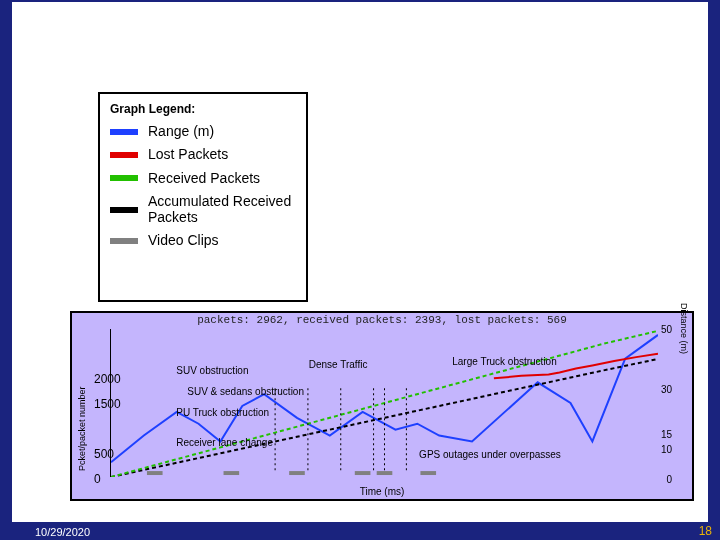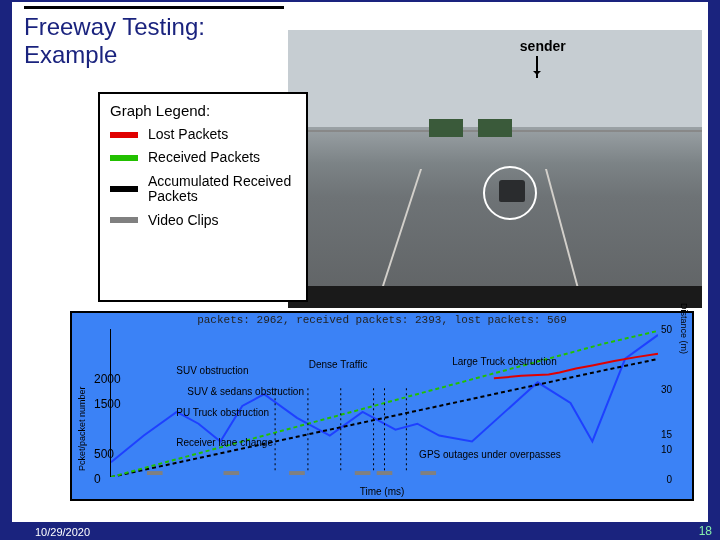--- a/index.html
+++ b/index.html
@@ -31,21 +31,21 @@
   .legend-box {
     position: absolute;
     left: 86px; top: 90px;
     width: 210px;
     height: 210px;
     border: 2px solid #000;
     background: #fff;
     padding: 8px 10px 6px 10px;
     z-index: 5;
   }
-  .legend-title { font-size: 15px; font-weight: normal; margin-bottom: 0; }
+  .legend-title { font-size: 12px; font-weight: bold; margin-bottom: 0; }
   .legend-row { display: flex; align-items: center; margin: 8px 0; }
   .legend-swatch { width: 28px; height: 4px; margin-right: 10px; flex-shrink:0; }
   .legend-swatch.thick { height: 6px; }
   .legend-label { font-size: 14px; line-height: 1.1; }
   .photo {
     position: absolute;
     left: 276px; top: 28px;
     width: 414px; height: 278px;
     background: linear-gradient(to bottom, #c6cdd2 0%, #c6cdd2 35%, #9aa1a5 35%, #7c8386 48%, #6e7376 60%, #5f6264 100%);
     overflow: hidden;
@@ -77,21 +77,21 @@
     border:4px solid transparent; border-top-color:#000;
   }
   .photo .dash {
     position:absolute; left:0; bottom:0; width:100%; height:22px;
     background:#1a1a1a;
   }
   .chart-box {
     position: absolute;
     left: 58px; right: 14px; top: 309px; height: 190px;
     border: 2px solid #000;
-    background: #3b82f6;
+    background: #c4b5fd;
   }
   .chart-title {
     text-align:center; font-size:11px; color:#222;
     padding:1px 0;
     font-family: "Courier New", monospace;
   }
   .chart-plot {
     position:absolute; left:38px; right:34px; top:16px; bottom:22px;
     border-left:1px solid #000;
   }
@@ -120,67 +120,56 @@
     white-space:nowrap;
   }
   .ytick { position:absolute; left:22px; font-size:12px; transform:translateY(-50%); }
   .y2tick { position:absolute; right:20px; font-size:10px; transform:translateY(-50%); }
   .footer-date {
     position:absolute; left:6px; bottom:2px;
     color:#fff; font-size:11px;margin-left:29px;
   }
   .footer-page {
     position:absolute; right:8px; bottom:2px;
-    color:#86efac; font-size:12px;
+    color:#eab308; font-size:12px;
   }
 </style>
 </head>
 <body>
 
 <div class="slide">
   <div class="content-area">
 
-    <div class="title-block">
-      <h1 class="title">Freeway Testing: Example</h1>
-    </div>
 
     <div class="legend-box">
       <div class="legend-title">Graph Legend:</div>
       <div id="legend-rows">
           <div class="legend-row">
+            <div class="legend-swatch thick" style="background: rgb(30, 64, 255);"></div>
+            <div class="legend-label">Range (m)</div>
+          </div>
+          <div class="legend-row">
             <div class="legend-swatch thick" style="background: rgb(224, 0, 0);"></div>
             <div class="legend-label">Lost Packets</div>
           </div>
           <div class="legend-row">
             <div class="legend-swatch thick" style="background: rgb(34, 192, 0);"></div>
             <div class="legend-label">Received Packets</div>
           </div>
           <div class="legend-row">
             <div class="legend-swatch thick" style="background: rgb(0, 0, 0);"></div>
             <div class="legend-label">Accumulated Received Packets</div>
           </div>
           <div class="legend-row">
             <div class="legend-swatch thick" style="background: rgb(128, 128, 128);"></div>
             <div class="legend-label">Video Clips</div>
           </div>
         </div>
     </div>
 
-    <div class="photo">
-      <div class="horizon"></div>
-      <div class="sign s1"></div>
-      <div class="sign s2"></div>
-      <div class="lane1"></div>
-      <div class="lane2"></div>
-      <div class="car"></div>
-      <div class="circle"></div>
-      <div class="sender-label">sender</div>
-      <div class="sender-arrow"></div>
-      <div class="dash"></div>
-    </div>
 
     <div class="chart-box">
       <div class="chart-title">packets: 2962, received packets: 2393, lost packets: 569</div>
       <div class="y-axis-label">Pcket/packet number</div>
       <div class="y2-axis-label">Distance (m)</div>
       <div class="x-axis-label">Time (ms)</div>
       <div class="chart-plot">
         <svg id="chart-svg" viewBox="0 0 560 150" preserveAspectRatio="none">
             <rect x="36.800000000000004" y="144" width="16" height="4" fill="#808080"></rect>
             <rect x="115.2" y="144" width="16" height="4" fill="#808080"></rect>

